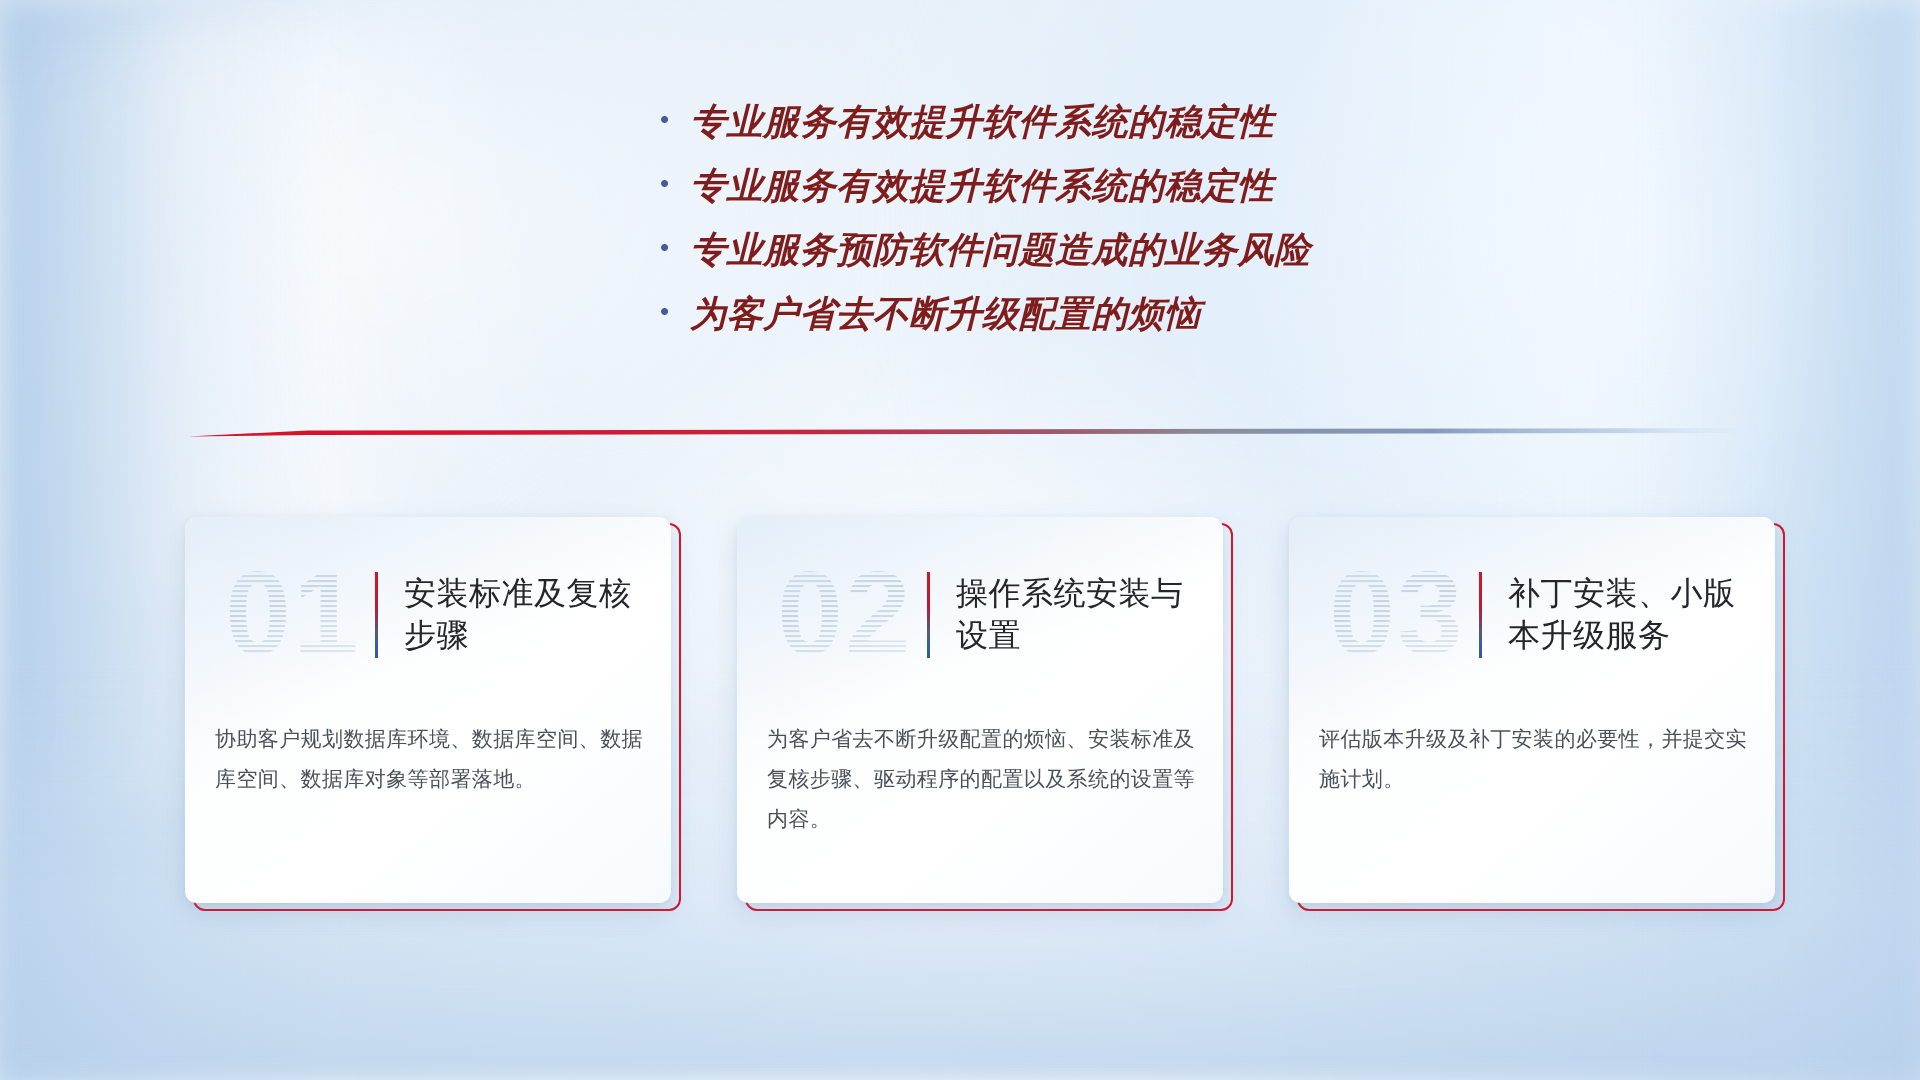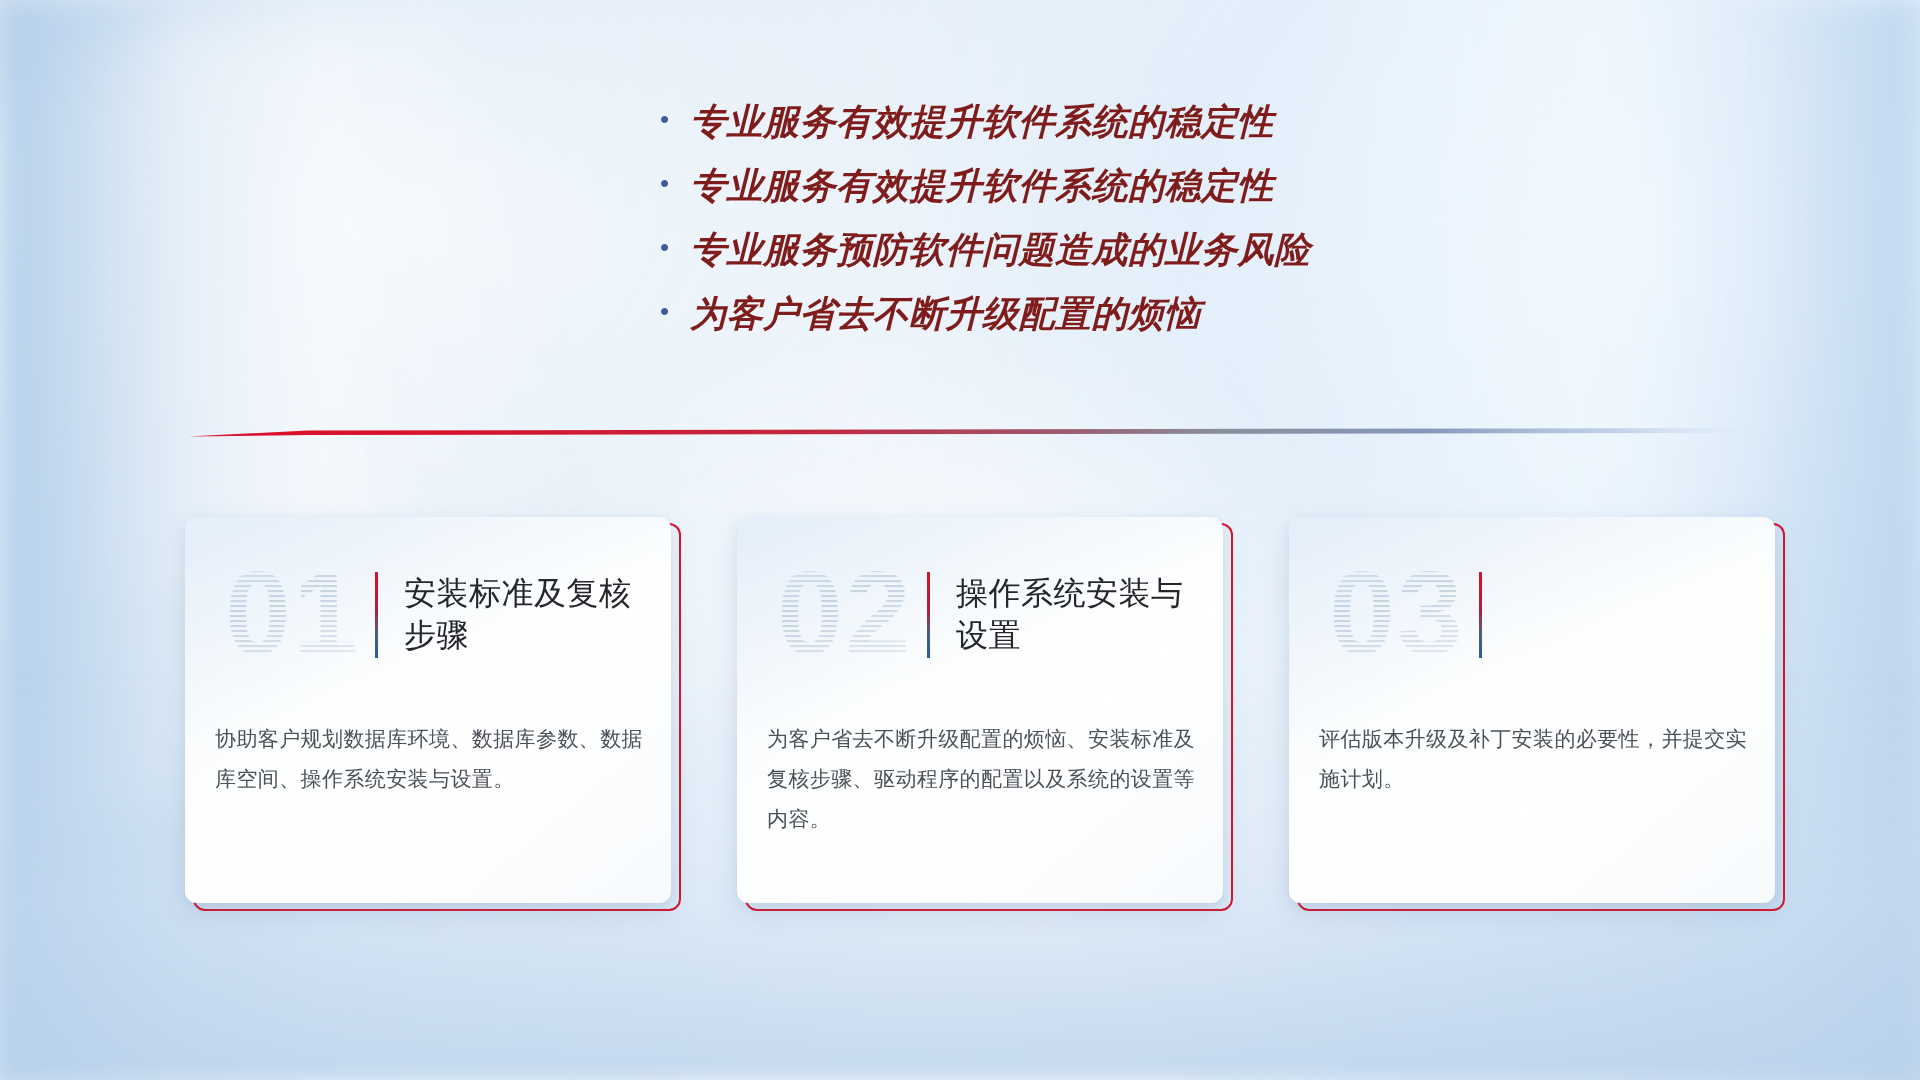--- a/index.html
+++ b/index.html
@@ -249,21 +249,21 @@
               </mask>
             </defs>
             <g mask="url(#m1)" opacity="0.85">
               <text x="82" y="104" text-anchor="middle" font-family="'Liberation Sans',sans-serif" font-size="118" font-weight="700" fill="url(#strp1)" letter-spacing="2">01</text>
             </g>
           </svg>
         </div>
         <div class="accent-bar"></div>
         <div class="card-title">安装标准及复核步骤</div>
       </div>
-      <div class="card-text">协助客户规划数据库环境、数据库参数、数据库空间、操作系统安装与设置。</div>
+      <div class="card-text">协助客户规划数据库环境、数据库空间、数据库空间、数据库对象等部署落地。</div>
     </div>
   </div>
 
   <div class="card">
     <div class="card-accent"></div>
     <div class="card-body">
       <div class="card-sheen"></div>
       <div class="card-head">
         <div class="ghost-num">
           <svg viewBox="0 0 164 130">
@@ -311,18 +311,19 @@
               <mask id="m3">
                 <rect width="164" height="130" fill="url(#fade3)"></rect>
               </mask>
             </defs>
             <g mask="url(#m3)" opacity="0.85">
               <text x="82" y="104" text-anchor="middle" font-family="'Liberation Sans',sans-serif" font-size="118" font-weight="700" fill="url(#strp3)" letter-spacing="2">03</text>
             </g>
           </svg>
         </div>
         <div class="accent-bar"></div>
+        <div class="card-title">补丁安装、小版本升级服务</div>
       </div>
       <div class="card-text">评估版本升级及补丁安装的必要性，并提交实施计划。</div>
     </div>
   </div>
 
 </div>
 
 </body></html>

